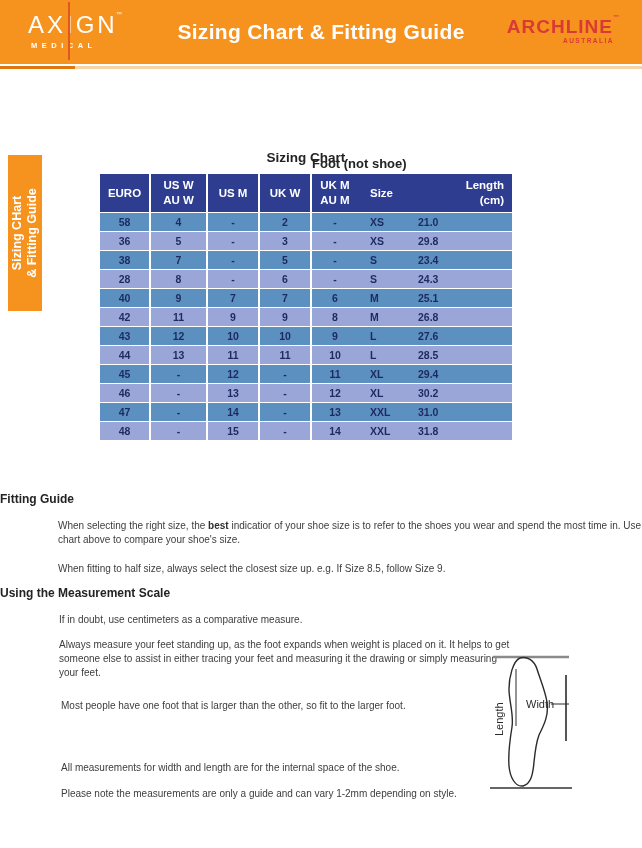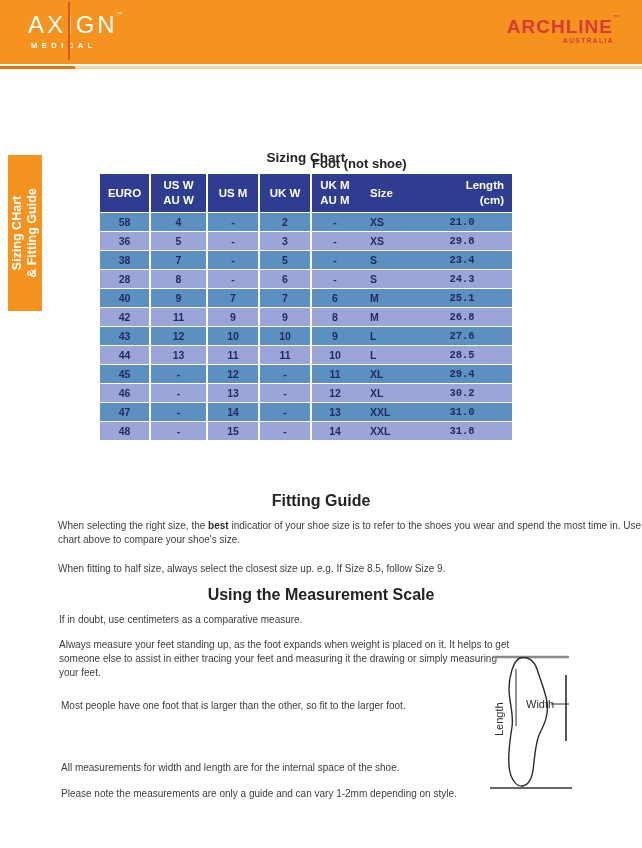--- a/index.html
+++ b/index.html
@@ -63,42 +63,43 @@
   table.sizing td {
     height:19px; font-size:10.5px; font-weight:bold; color:#1E2A5E;
     text-align:center; border-top:1px solid #ffffff; vertical-align:middle;
   }
   table.sizing tbody tr:nth-child(odd)  td { background:#5C90C1; }
   table.sizing tbody tr:nth-child(even) td { background:#9BA6D8; }
   table.sizing th:nth-child(n+2):nth-child(-n+5),
   table.sizing td:nth-child(n+2):nth-child(-n+5) { border-left:2px solid #ffffff; }
   table.sizing th:nth-child(6), table.sizing td:nth-child(6) { text-align:left; padding-left:12px; }
   table.sizing th:last-child { text-align:right; padding-right:8px; }
-  table.sizing td:last-child { text-align:center; padding-right:6px;font-family:Liberation Mono, monospace; }
+  table.sizing td:last-child { text-align:left; padding-right:6px; }
 
   
   .heading {
-    position:absolute; left:0; width:642px; text-align:center;
-    font-size:16px; font-weight:bold; color:#232323;
+    position:absolute; left:0; width:642px; text-align:left;
+    font-size:12px; font-weight:bold; color:#232323;
   }
   .body-p { position:absolute; font-size:10px; line-height:1.4; color:#3d3d3d;margin-left:36px; }
   .body-p b { color:#2e2e2e; }
 
   
   .foot-diagram { position:absolute; left:489px; top:648px; }
 </style>
 </head>
 <body>
 
 <div class="banner">
   <div class="axign">
     <div class="axign-name"><span>AXIGN</span><span class="axign-tm">™</span></div>
     <div class="axign-sub">MEDICAL</div>
   </div>
   <div class="axign-redline"></div>
+  <div class="banner-title">Sizing Chart &amp; Fitting Guide</div>
   <div class="archline">
     <div class="archline-name"><span>ARCHLINE</span><span class="archline-tm">™</span></div>
     <div class="archline-sub">AUSTRALIA</div>
   </div>
 </div>
 <div class="banner-line-dark"></div>
 <div class="banner-line-light"></div>
 
 <div class="side-tab">
   <div class="side-tab-inner">

